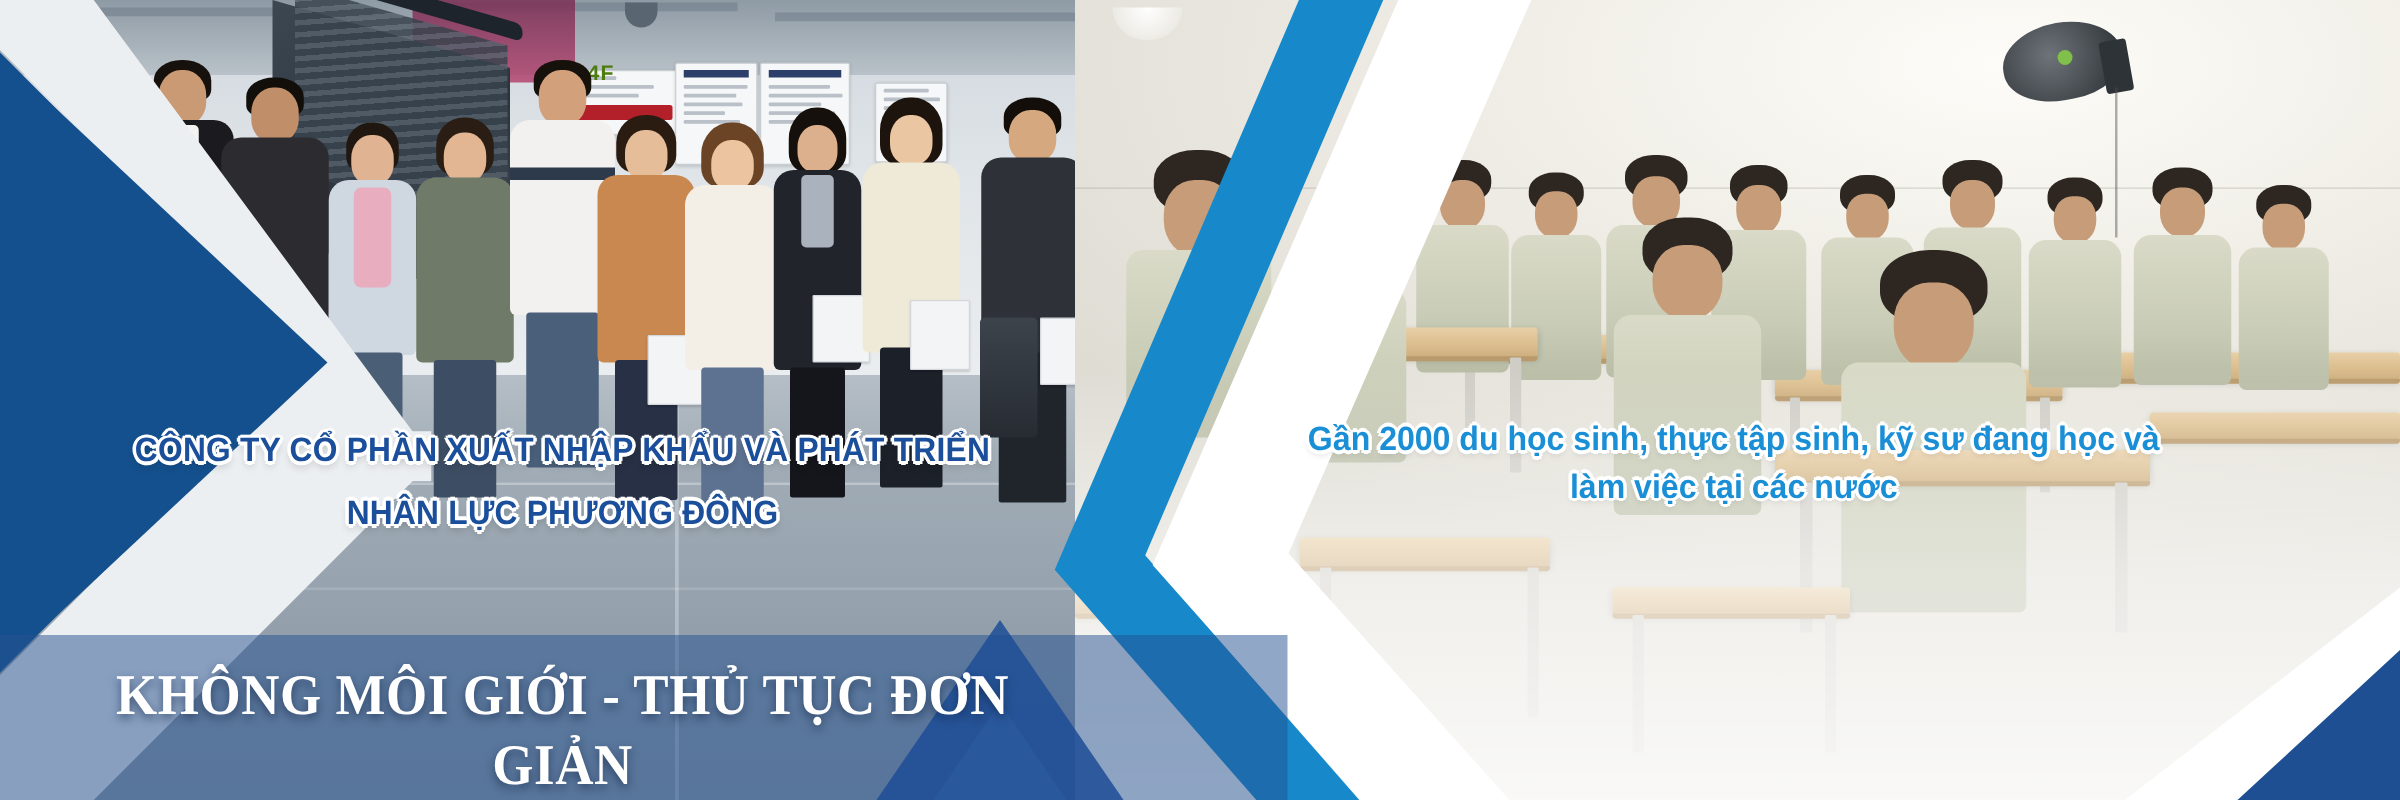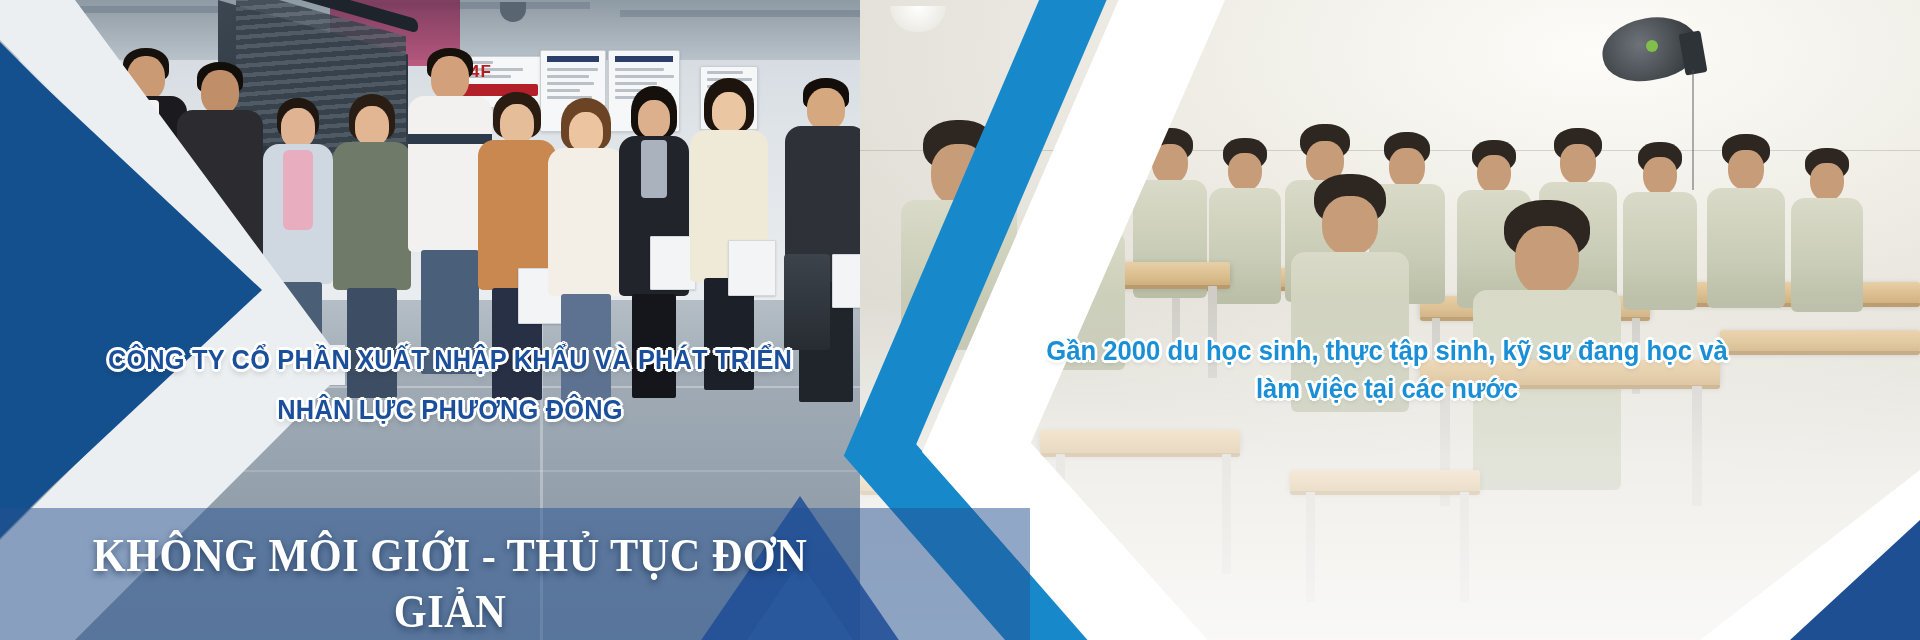--- a/index.html
+++ b/index.html
@@ -73,21 +73,21 @@
   .pl-sign{
     position:absolute; background:#f6f7f8;
     border:1px solid #c9ced3; border-radius:2px;
     box-shadow:0 1px 3px rgba(0,0,0,.14);
   }
   .pl-sign i{
     display:block; height:3px; margin:4px 6px; background:#b9c0c7; border-radius:1px;
   }
   .pl-sign .hd{ height:6px; background:#2c3f6b; margin:5px 6px 6px; }
   .pl-4f{
-    position:absolute; left:470px; top:62px; color:#b91c1c;
+    position:absolute; left:470px; top:49px; color:#4d7c0f;
     font:700 17px "Liberation Sans",sans-serif; letter-spacing:1px;
   }
   .pl-redbar{
     position:absolute; left:452px; top:84px; width:86px; height:12px;
     background:#b3202a; border-radius:2px;
   }
 
   
   .pp{ position:absolute; }
   .pp .head{

